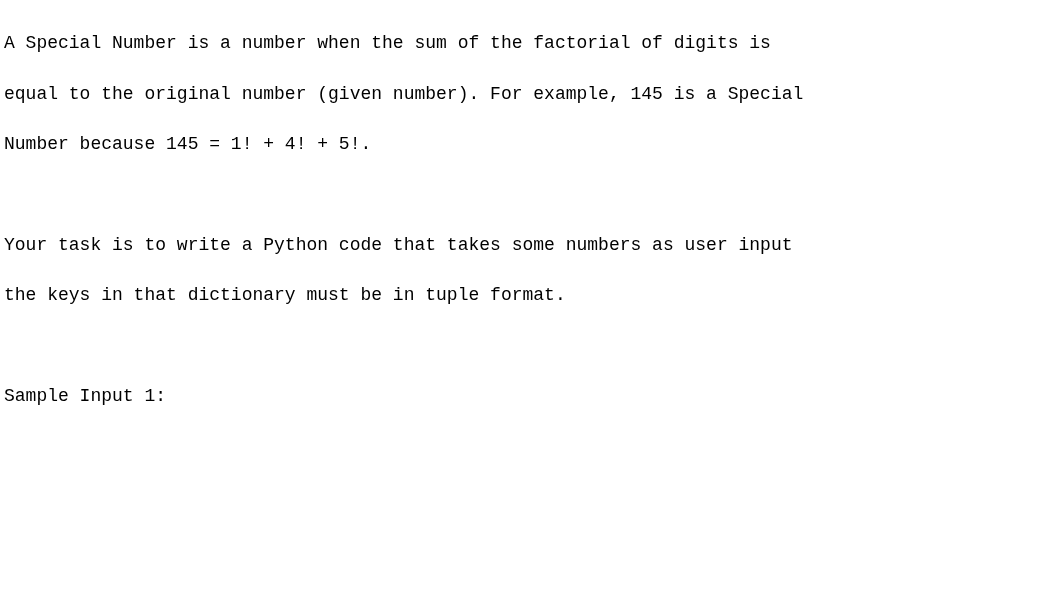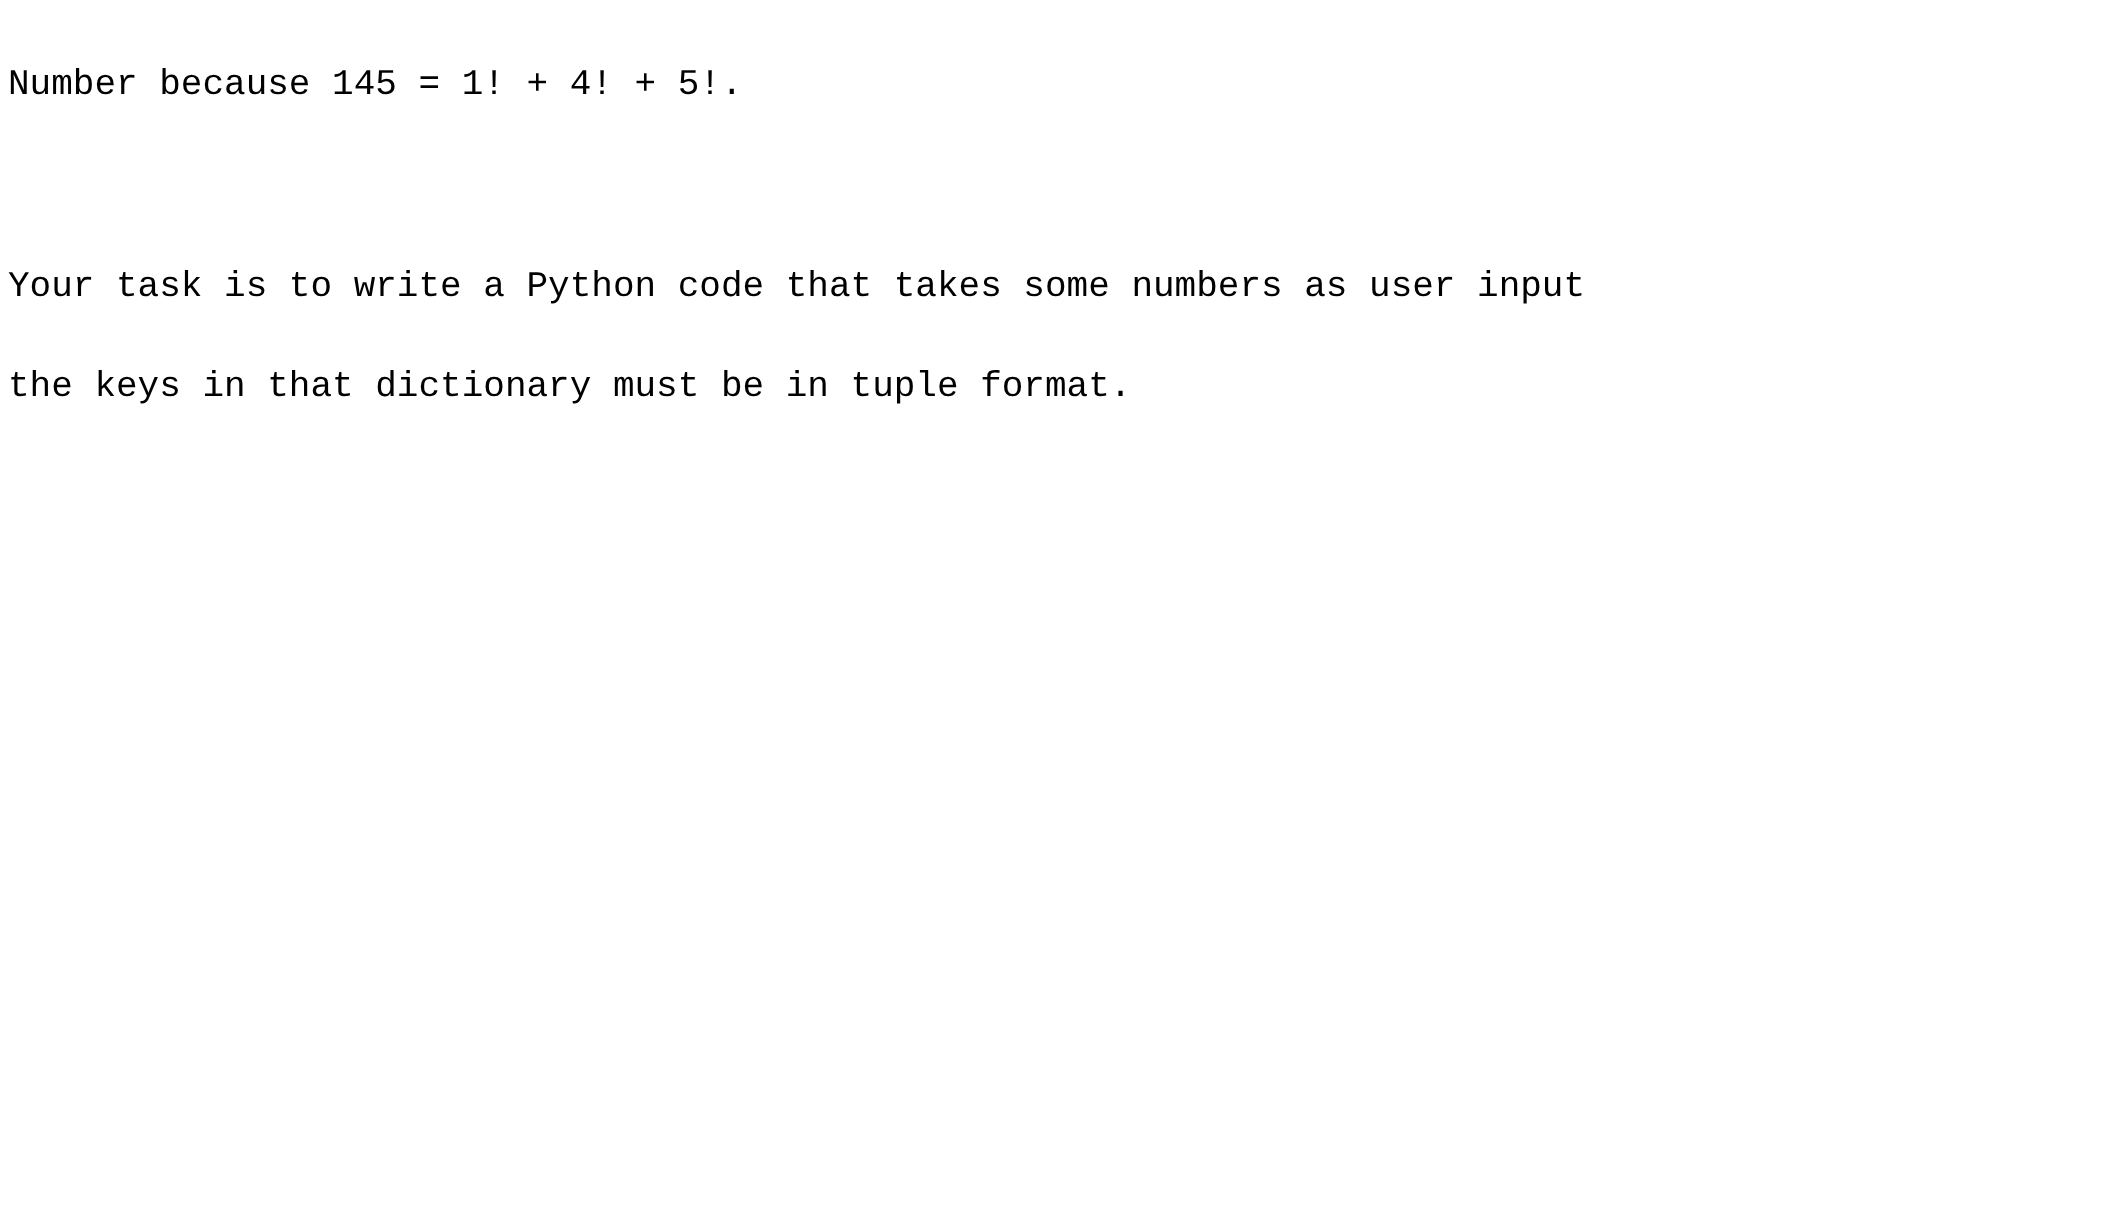--- a/index.html
+++ b/index.html
@@ -16,25 +16,28 @@
       white-space: pre-wrap;
     }
     .line {
       white-space: pre;
     }
   </style>
 </head>
 <body>
 
 <div class="content">
+<div class="line">A Special Number is a number when the sum of the factorial of digits is</div>
+<div class="line">equal to the original number (given number). For example, 145 is a Special</div>
 <div class="line">Number because 145 = 1! + 4! + 5!.</div>
 <div class="line">&nbsp;</div>
 <div class="line">Your task is to write a Python code that takes some numbers as user input</div>
 <div class="line">the keys in that dictionary must be in tuple format.</div>
 <div class="line">&nbsp;</div>
+<div class="line">Sample Input 1:</div>
 
 
 
 
 
 
 
 </div>
 
 </body></html>

